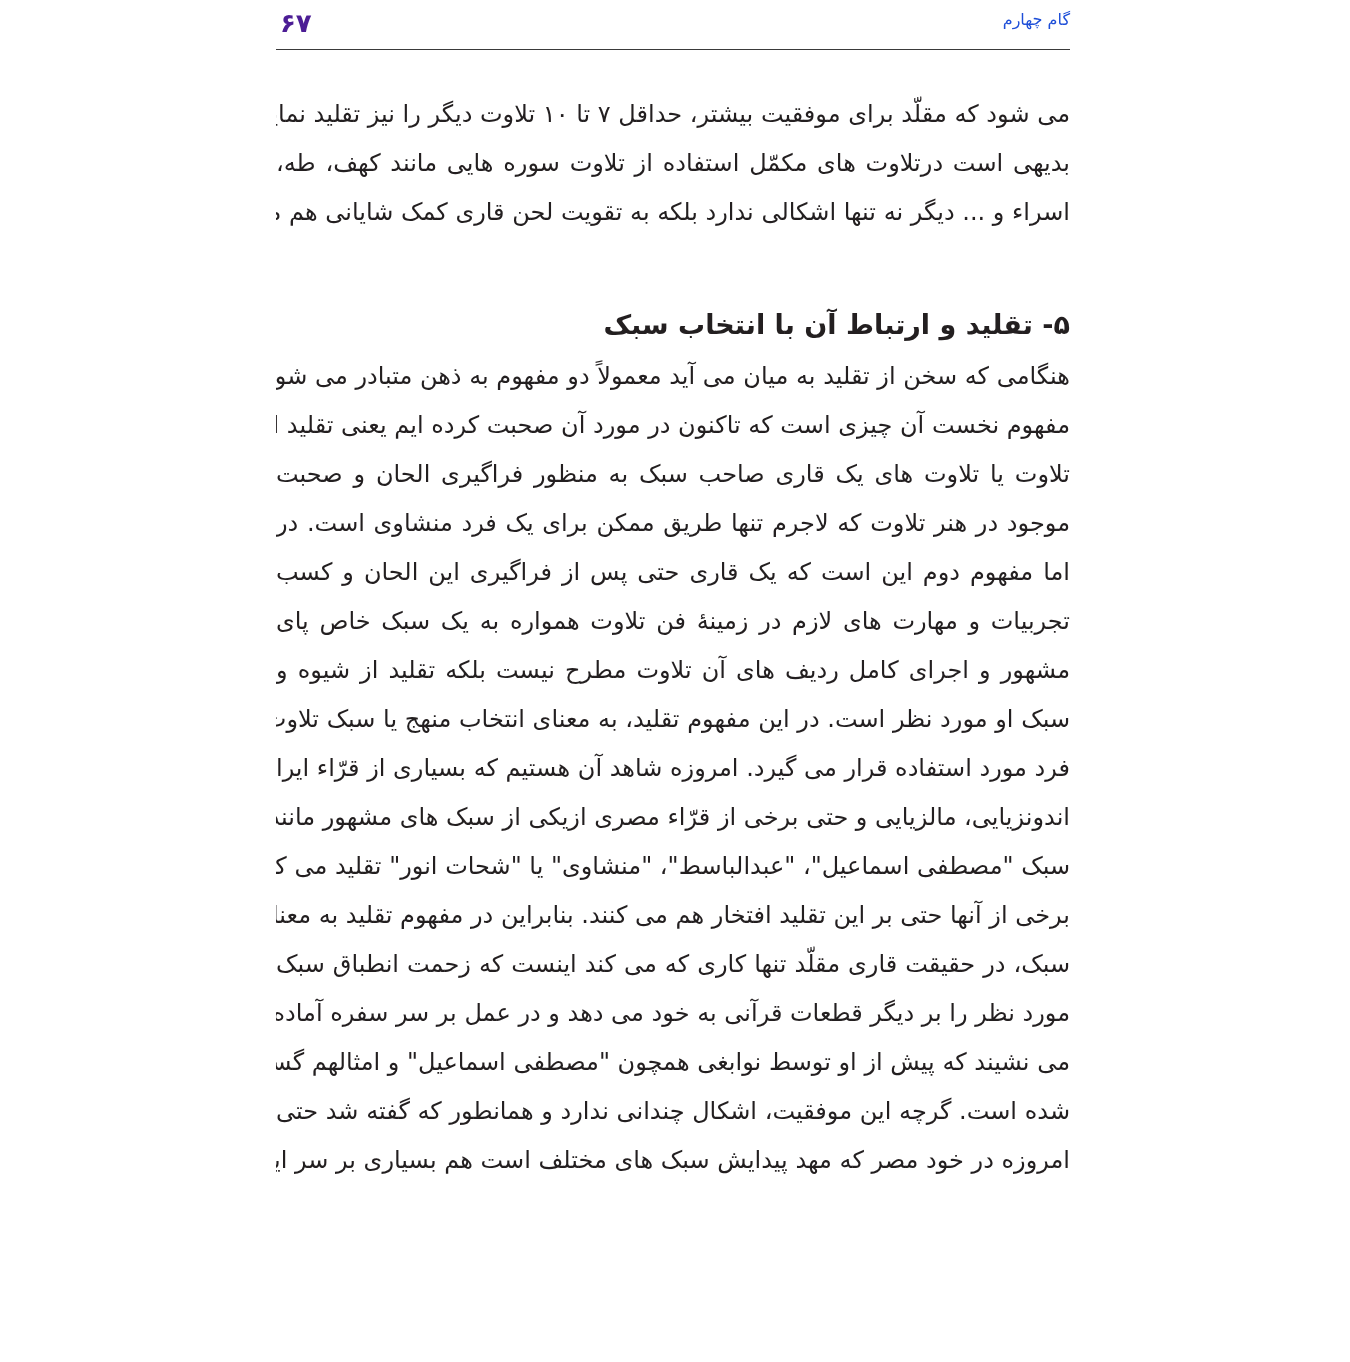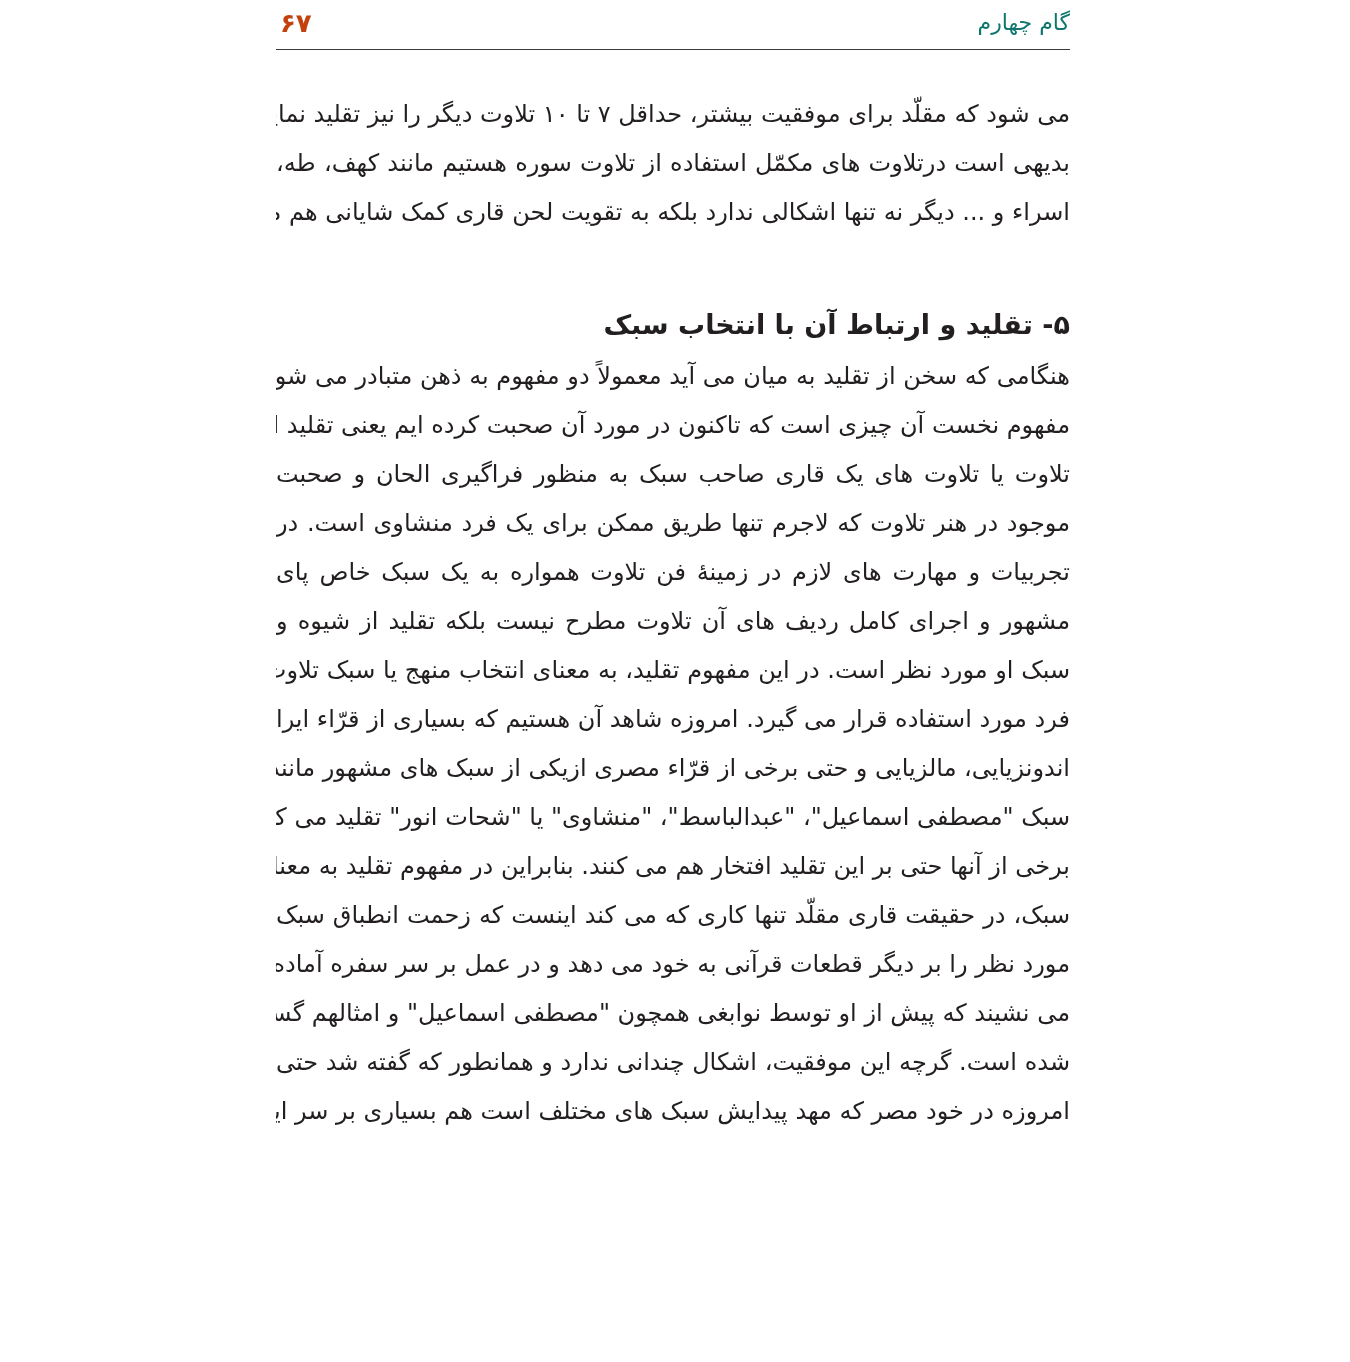--- a/index.html
+++ b/index.html
@@ -8,25 +8,25 @@
     position: absolute; left: 0; top: 0; width: 1350px; height: 1362px;
     background: #ffffff; color: #231f20;
     font-family: "DejaVu Sans", "Liberation Sans", sans-serif;
   }
   .running-head {
     position: absolute; left: 276px; top: 6px; width: 794px; height: 44px;
     direction: rtl;
   }
   .running-title {
     position: absolute; right: 0; top: 4px;
-    font-size: 22px; color: #0f766e;
+    font-size: 16px; color: #1d4ed8;
   }
   .page-number {
     position: absolute; left: 4px; top: 2px;
-    font-size: 26px; font-weight: bold; color: #c2410c; direction: ltr;
+    font-size: 26px; font-weight: bold; color: #4c1d95; direction: ltr;
   }
   .head-rule {
     position: absolute; left: 276px; top: 49px; width: 794px; height: 1px;
     background: #3a3a3a;
   }
   .body-text {
     position: absolute; left: 276px; width: 794px;
     direction: rtl; text-align: justify; text-align-last: justify;
   }
   .line {
@@ -49,31 +49,32 @@
 <div class="page">
 
   <div class="running-head">
     <span class="running-title">گام چهارم</span>
     <span class="page-number">۶۷</span>
   </div>
   <div class="head-rule"></div>
 
   <div class="body-text p1">
     <span class="line">می شود که مقلّد برای موفقیت بیشتر، حداقل ۷ تا ۱۰ تلاوت دیگر را نیز تقلید نماید</span>
-    <span class="line">بدیهی است درتلاوت های مکمّل استفاده از تلاوت سوره هستیم مانند کهف، طه،</span>
+    <span class="line">بدیهی است درتلاوت های مکمّل استفاده از تلاوت سوره هایی مانند کهف، طه،</span>
     <span class="line line-last">اسراء و ... دیگر نه تنها اشکالی ندارد بلکه به تقویت لحن قاری کمک شایانی هم می کند.</span>
   </div>
 
   <div class="section-heading">۵- تقلید و ارتباط آن با انتخاب سبک</div>
 
   <div class="body-text p2">
     <span class="line">هنگامی که سخن از تقلید به میان می آید معمولاً دو مفهوم  به ذهن متبادر می شود.</span>
     <span class="line">مفهوم نخست آن چیزی است که تاکنون در مورد آن صحبت کرده ایم یعنی تقلید از</span>
     <span class="line">تلاوت یا تلاوت های یک قاری صاحب سبک به منظور فراگیری الحان و صحبت</span>
     <span class="line">موجود در هنر تلاوت که لاجرم تنها طریق ممکن برای یک فرد منشاوی است. در</span>
+    <span class="line">اما مفهوم دوم این است که یک قاری حتی پس از فراگیری این الحان و کسب</span>
     <span class="line">تجربیات و مهارت های لازم در زمینۀ فن تلاوت همواره به یک سبک خاص پای</span>
     <span class="line">مشهور و اجرای کامل ردیف های آن تلاوت مطرح  نیست بلکه تقلید از شیوه و</span>
     <span class="line">سبک او مورد نظر است. در این مفهوم تقلید، به معنای انتخاب منهج یا سبک تلاوت</span>
     <span class="line">فرد مورد استفاده قرار می گیرد. امروزه شاهد آن هستیم که بسیاری از قرّاء ایرانی،</span>
     <span class="line">اندونزیایی، مالزیایی و حتی برخی از قرّاء مصری ازیکی از سبک های مشهور مانند</span>
     <span class="line">سبک "مصطفی اسماعیل"، "عبدالباسط"، "منشاوی" یا "شحات انور" تقلید می کنند و</span>
     <span class="line">برخی از آنها حتی بر این تقلید افتخار هم می کنند. بنابراین در مفهوم تقلید به معنای</span>
     <span class="line">سبک، در حقیقت قاری مقلّد تنها کاری که می کند اینست که زحمت انطباق سبک</span>
     <span class="line">مورد نظر را بر دیگر قطعات قرآنی به خود می دهد و در عمل بر سر سفره آماده ای</span>
     <span class="line">می نشیند که پیش از او توسط نوابغی همچون "مصطفی اسماعیل" و امثالهم گسترده</span>

